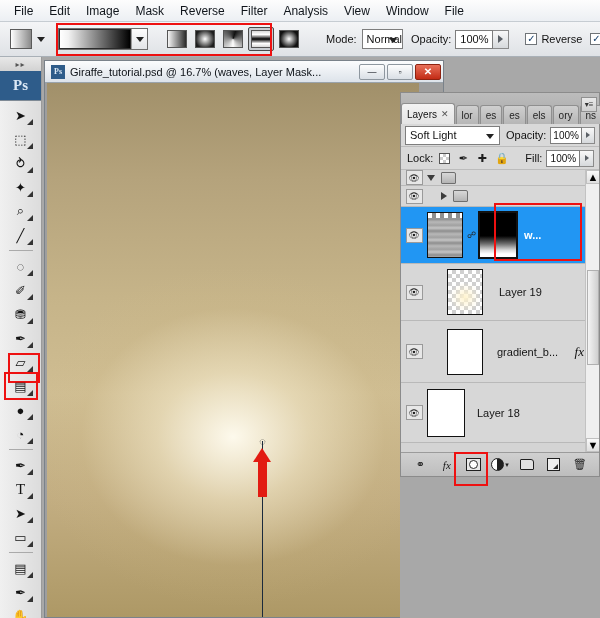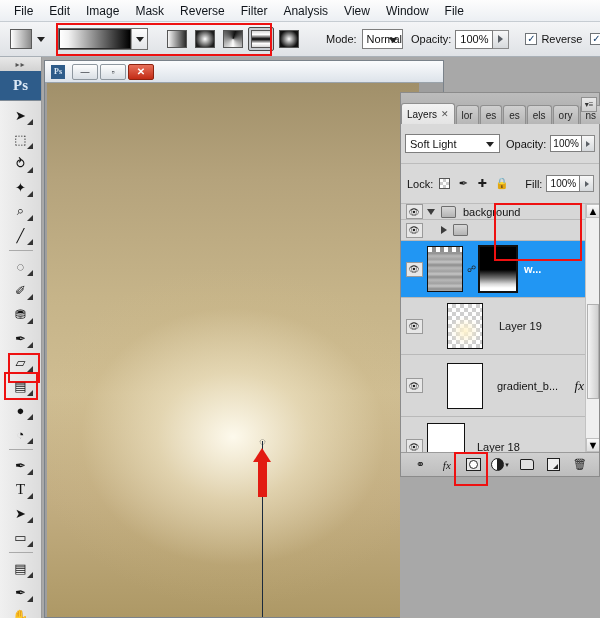--- a/index.html
+++ b/index.html
@@ -250,21 +250,21 @@
   }
   .ptab .x { margin-left: 4px; font-size: 9px; color: #555; }
   .panel-menu-btn {
     position: absolute; right: 2px; top: 4px;
     width: 16px; height: 15px;
     background: linear-gradient(#e9e9e9,#cfcfcf); border: 1px solid #909090;
     display: flex; align-items: center; justify-content: center;
     font-size: 8px; color: #333;
   }
   .panel-row {
-    height: 40px; display: flex; align-items: center; padding: 0 4px;
+    height: 23px; display: flex; align-items: center; padding: 0 4px;
     background: #d9d9d9; border-bottom: 1px solid #bcbcbc;
   }
   .blend-select {
     width: 102px; height: 19px; background: #fff; border: 1px solid #7e7e7e;
     display: flex; align-items: center; padding-left: 4px;
     font-size: 11px; color: #111; position: relative;
   }
   .blend-select .caret {
     position: absolute; right: 5px; top: 7px;
     width: 0; height: 0;
@@ -537,20 +537,21 @@
       <div class="tool">✋</div>
 
     </div>
   </div>
 
   <div class="right-edge-fill"></div>
 
   <div class="docwin">
     <div class="doc-title">
       <div class="doc-icon">Ps</div>
+      <div class="doc-name">Giraffe_tutorial.psd @ 16.7% (waves, Layer Mask...</div>
       <div class="win-btn">—</div>
       <div class="win-btn">▫</div>
       <div class="win-btn close">✕</div>
     </div>
 
     <div class="canvas-area">
       <div class="canvas">
         <div class="grad-line"></div>
         <div class="grad-arrow"></div>
         <div class="grad-cursor">◌</div>
@@ -611,21 +612,20 @@
     </div>
 
     <div class="layer-list">
 
       <div class="layer-row" style="height:16px;">
         <div class="eye-cell">
           <div class="eye">👁</div>
         </div>
         <div class="disc-tri open"></div>
         <div class="folder-ic" style="margin-left:6px;"></div>
-        <div class="layer-name">background</div>
       </div>
 
       <div class="layer-row" style="height:21px;">
         <div class="eye-cell">
           <div class="eye">👁</div>
         </div>
         <div class="indent-cell"></div>
         <div class="disc-tri"></div>
         <div class="folder-ic" style="margin-left:6px;"></div>
       </div>

